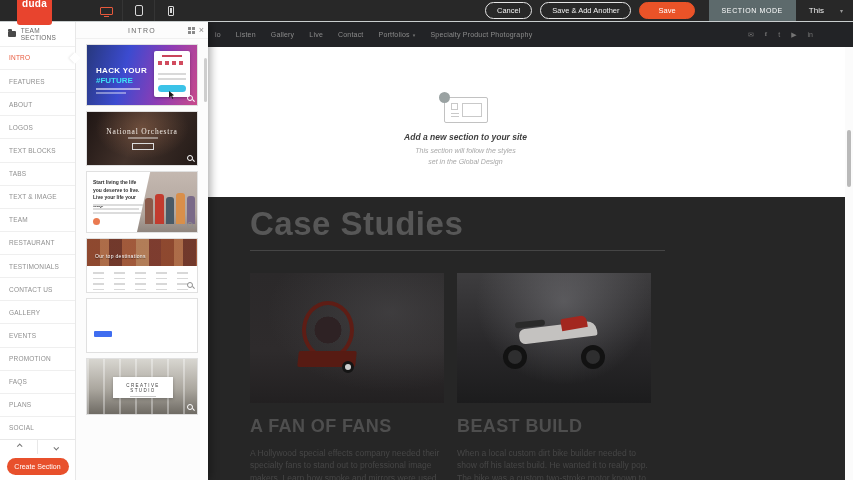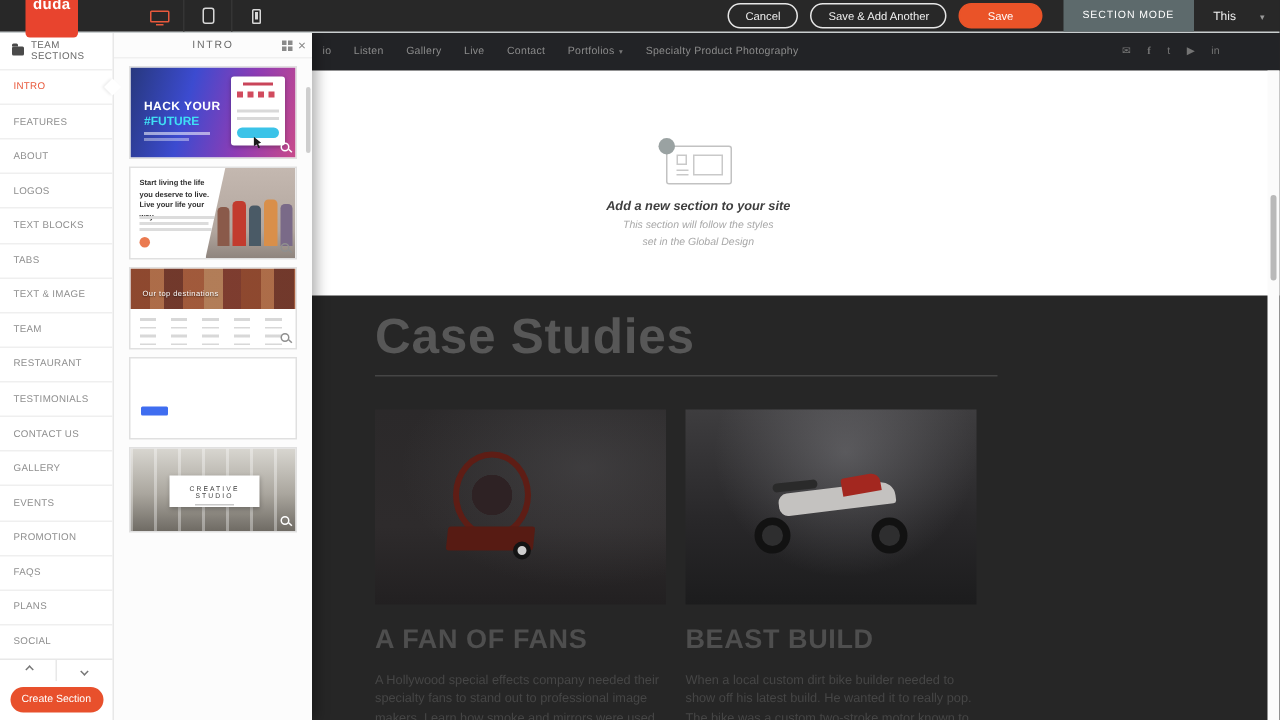--- a/index.html
+++ b/index.html
@@ -329,20 +329,26 @@
             <i></i>
             <i></i>
           </span>
         <span class="ln1"></span>
           <span class="ln2"></span>
           <span class="cta"></span>
       </div>
       <span class="cursor-pt"></span>
       <span class="zoom-glass"></span>
     </div>
+    <div class="thumb t-orch">
+      <span class="ttl">National Orchestra</span>
+      <span class="sub"></span>
+      <span class="btn"></span>
+      <span class="zoom-glass"></span>
+    </div>
     <div class="thumb t-live">
       <span class="txt">Start living the life you deserve to live. Live your life your way.</span>
       <span class="ln" style="top:32px;width:50px"></span>
       <span class="ln" style="top:36px;width:46px"></span>
       <span class="ln" style="top:40px;width:48px"></span>
       <span class="dot"></span>
       <span class="img">
         <i style="left:8px;width:8px;height:26px;background:#8a5a4a"></i>
         <i style="left:18px;width:9px;height:30px;background:#c23b2e"></i>
         <i style="left:29px;width:8px;height:27px;background:#4a5a66"></i>

